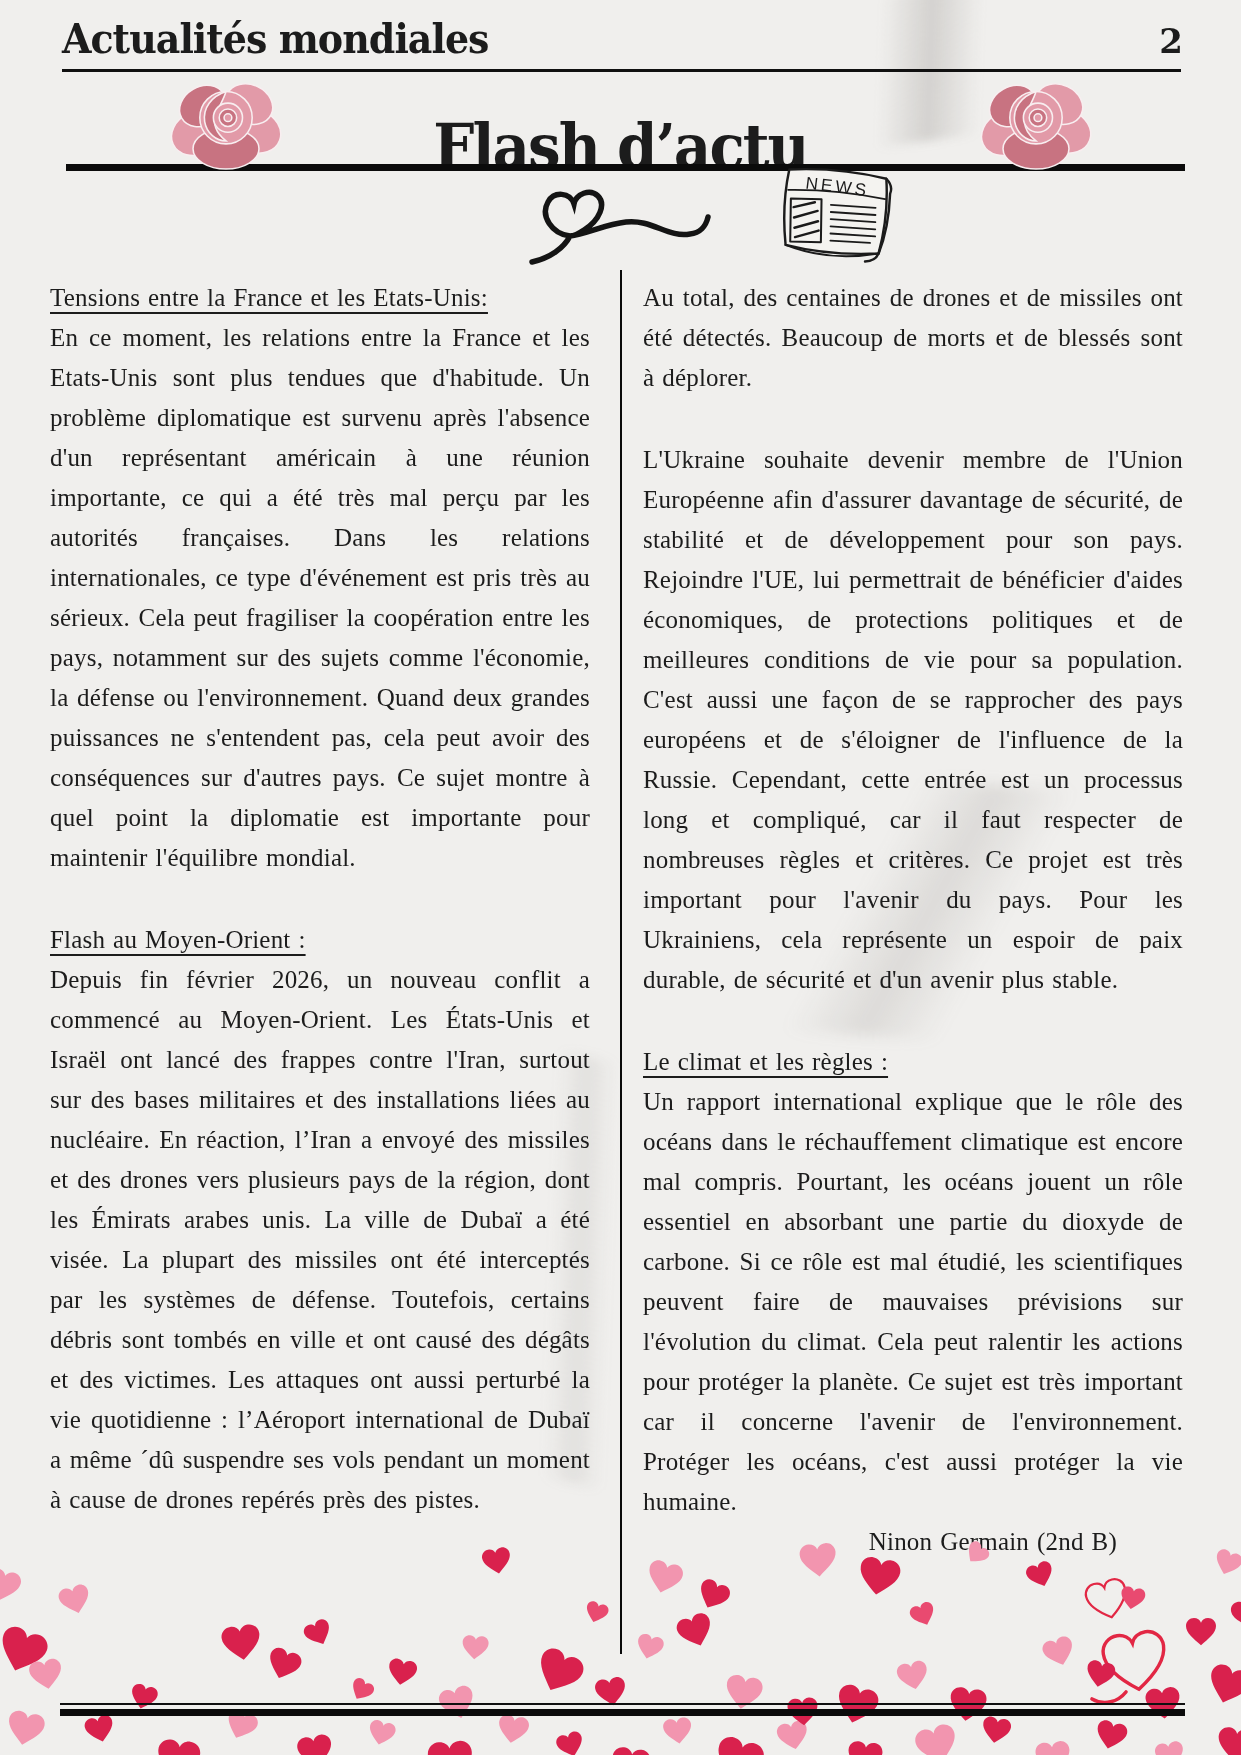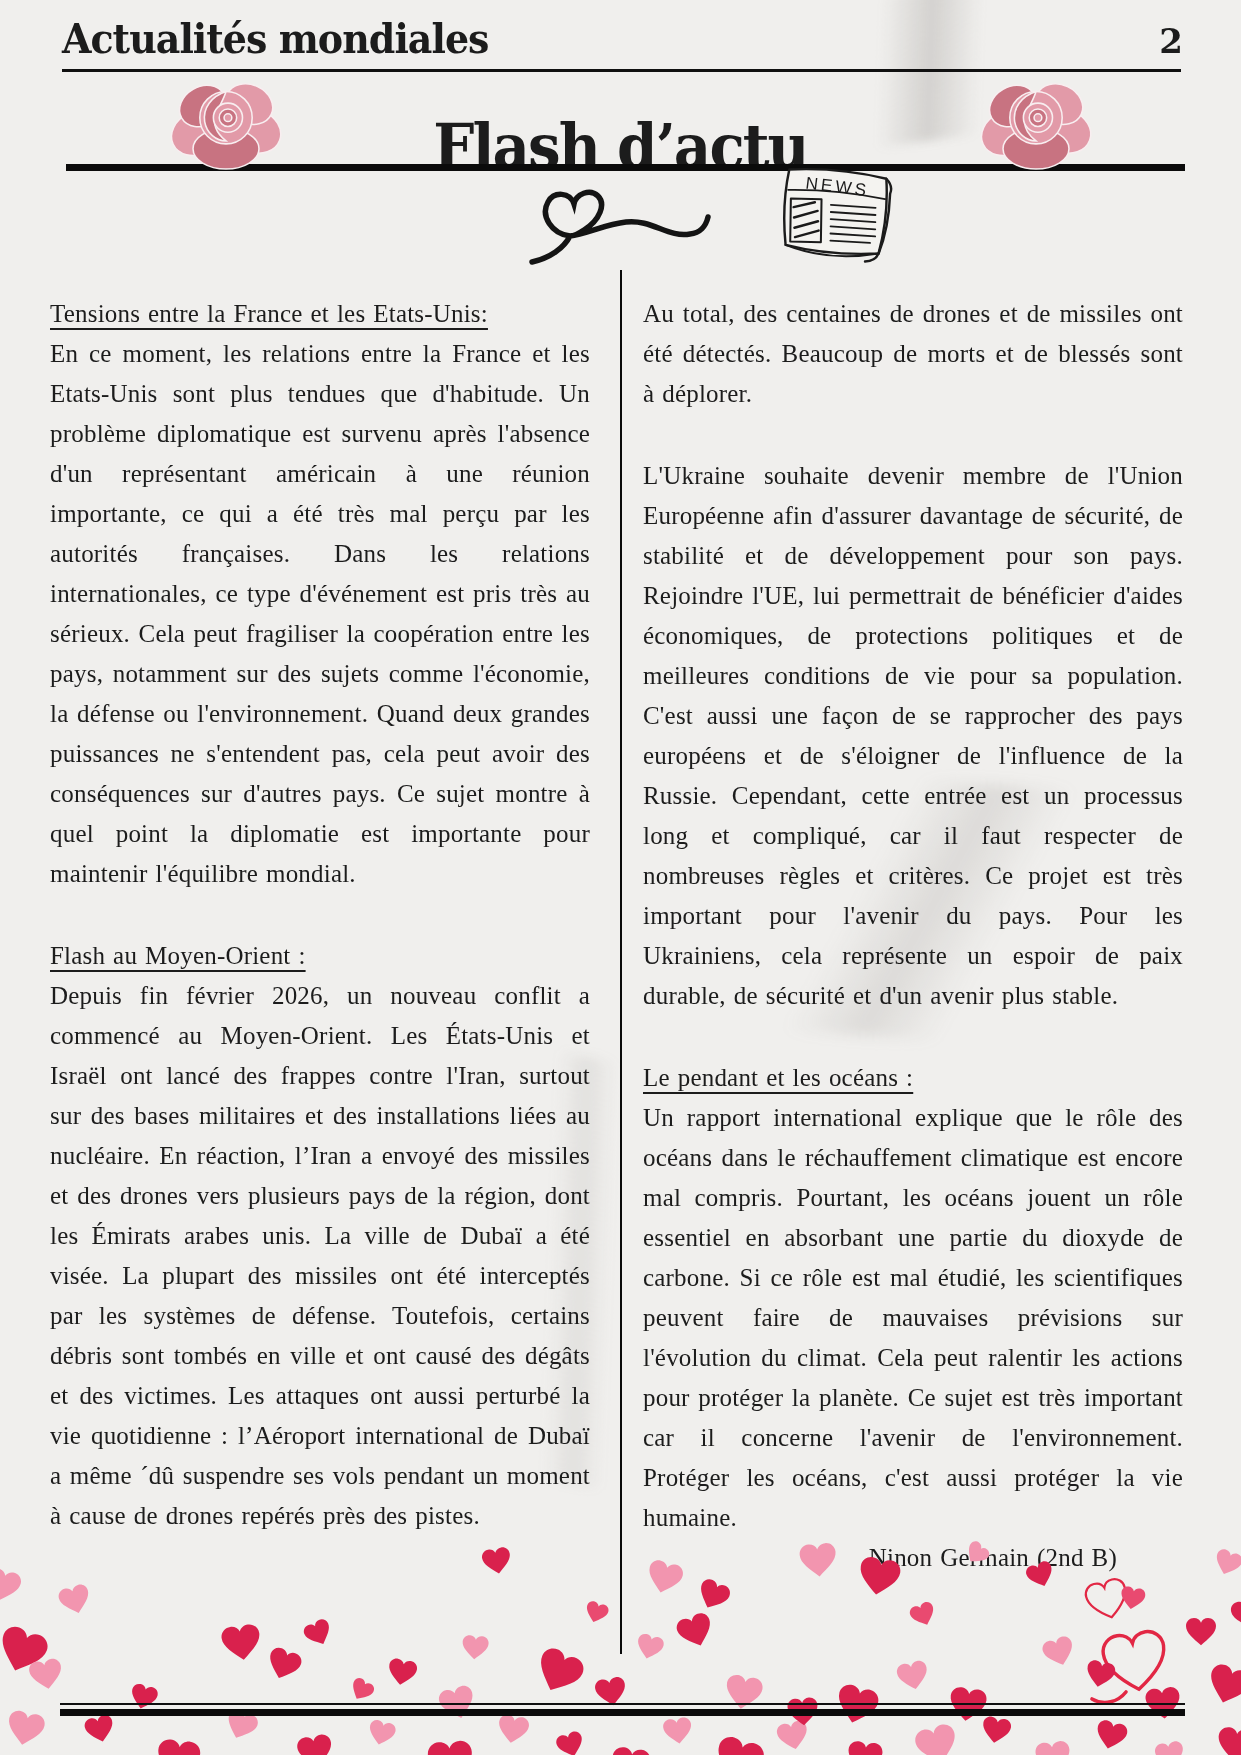--- a/index.html
+++ b/index.html
@@ -32,21 +32,21 @@
     transform:scaleY(1.05);}
   .rose{position:absolute;width:128px;height:97px;}
   .rose.left{left:162px;top:75px;}
   .rose.right{left:972px;top:75px;}
   .doodle-heart{position:absolute;left:528px;top:186px;width:186px;height:80px;}
   .newspaper{position:absolute;left:754px;top:156px;width:152px;height:122px;}
 
   
   .columns{position:absolute;top:278px;left:50px;display:flex;}
   .col{width:540px;font-size:25px;line-height:40px;text-align:justify;
-    letter-spacing:.2px;word-spacing:1.5px;margin-top:16px;}
+    letter-spacing:.2px;word-spacing:1.5px;}
   .col p{margin:0;font-family:Liberation Serif, serif;}
   .col h2{margin:0;font-size:25px;font-weight:400;text-decoration:underline;
     text-decoration-thickness:1.5px;text-underline-offset:6px;}
   .col .gap{height:42px;}
   .divider{width:2px;background:#0a0a0a;height:1384px;margin:-8px 21px 0 30px;}
   .signature{margin-top:36px;text-align:right;padding-right:66px;}
 
   
   .rule.thin-bottom{top:1703px;left:60px;right:56px;height:2px;z-index:3;}
   .rule.thick-bottom{top:1709px;left:60px;right:56px;height:7px;background:#0b0b0b;z-index:3;}
@@ -124,21 +124,21 @@
       <p>Depuis fin février 2026, un nouveau conflit a commencé au Moyen-Orient. Les États-Unis et Israël ont lancé des frappes contre l'Iran, surtout sur des bases militaires et des installations liées au nucléaire. En réaction, l’Iran a envoyé des missiles et des drones vers plusieurs pays de la région, dont les Émirats arabes unis. La ville de Dubaï a été visée. La plupart des missiles ont été interceptés par les systèmes de défense. Toutefois, certains débris sont tombés en ville et ont causé des dégâts et des victimes. Les attaques ont aussi perturbé la vie quotidienne : l’Aéroport international de Dubaï a même ´dû suspendre ses vols pendant un moment à cause de drones repérés près des pistes.</p>
     </section>
 
     <div class="divider"></div>
 
     <section class="col">
       <p>Au total, des centaines de drones et de missiles ont été détectés. Beaucoup de morts et de blessés sont à déplorer.</p>
       <div class="gap"></div>
       <p>L'Ukraine souhaite devenir membre de l'Union Européenne afin d'assurer davantage de sécurité, de stabilité et de développement pour son pays. Rejoindre l'UE, lui permettrait de bénéficier d'aides économiques, de protections politiques et de meilleures conditions de vie pour sa population. C'est aussi une façon de se rapprocher des pays européens et de s'éloigner de l'influence de la Russie. Cependant, cette entrée est un processus long et compliqué, car il faut respecter de nombreuses règles et critères. Ce projet est très important pour l'avenir du pays. Pour les Ukrainiens, cela représente un espoir de paix durable, de sécurité et d'un avenir plus stable.</p>
       <div class="gap"></div>
-      <h2>Le pendant et les océans :</h2>
+      <h2>Le climat et les règles :</h2>
       <p>Un rapport international explique que le rôle des océans dans le réchauffement climatique est encore mal compris. Pourtant, les océans jouent un rôle essentiel en absorbant une partie du dioxyde de carbone. Si ce rôle est mal étudié, les scientifiques peuvent faire de mauvaises prévisions sur l'évolution du climat. Cela peut ralentir les actions pour protéger la planète. Ce sujet est très important car il concerne l'avenir de l'environnement. Protéger les océans, c'est aussi protéger la vie humaine.</p>
       <p class="signature">Ninon Germain (2nd B)</p>
     </section>
   </div>
 
   <svg class="outline-hearts" viewBox="0 0 132 140" aria-hidden="true">
     <g fill="none" stroke-width="3.6" stroke-linecap="round" class="outl" stroke="#e22744">
       <path transform="translate(14,-6) scale(0.62) rotate(-14 60 60)" d="M60 90 C40 76 28 62 28 48 C28 38 36 31 45 31 C52 31 58 35 60 41 C62 35 68 31 75 31 C84 31 92 38 92 48 C92 62 80 76 60 90 Z"></path>
       <path transform="translate(22,36) scale(0.95) rotate(-8 60 60)" d="M60 90 C40 76 28 62 28 48 C28 38 36 31 45 31 C52 31 58 35 60 41 C62 35 68 31 75 31 C84 31 92 38 92 48 C92 62 80 76 60 90 Z"></path>
       <path d="M70 124 C62 134 48 138 36 131"></path>

